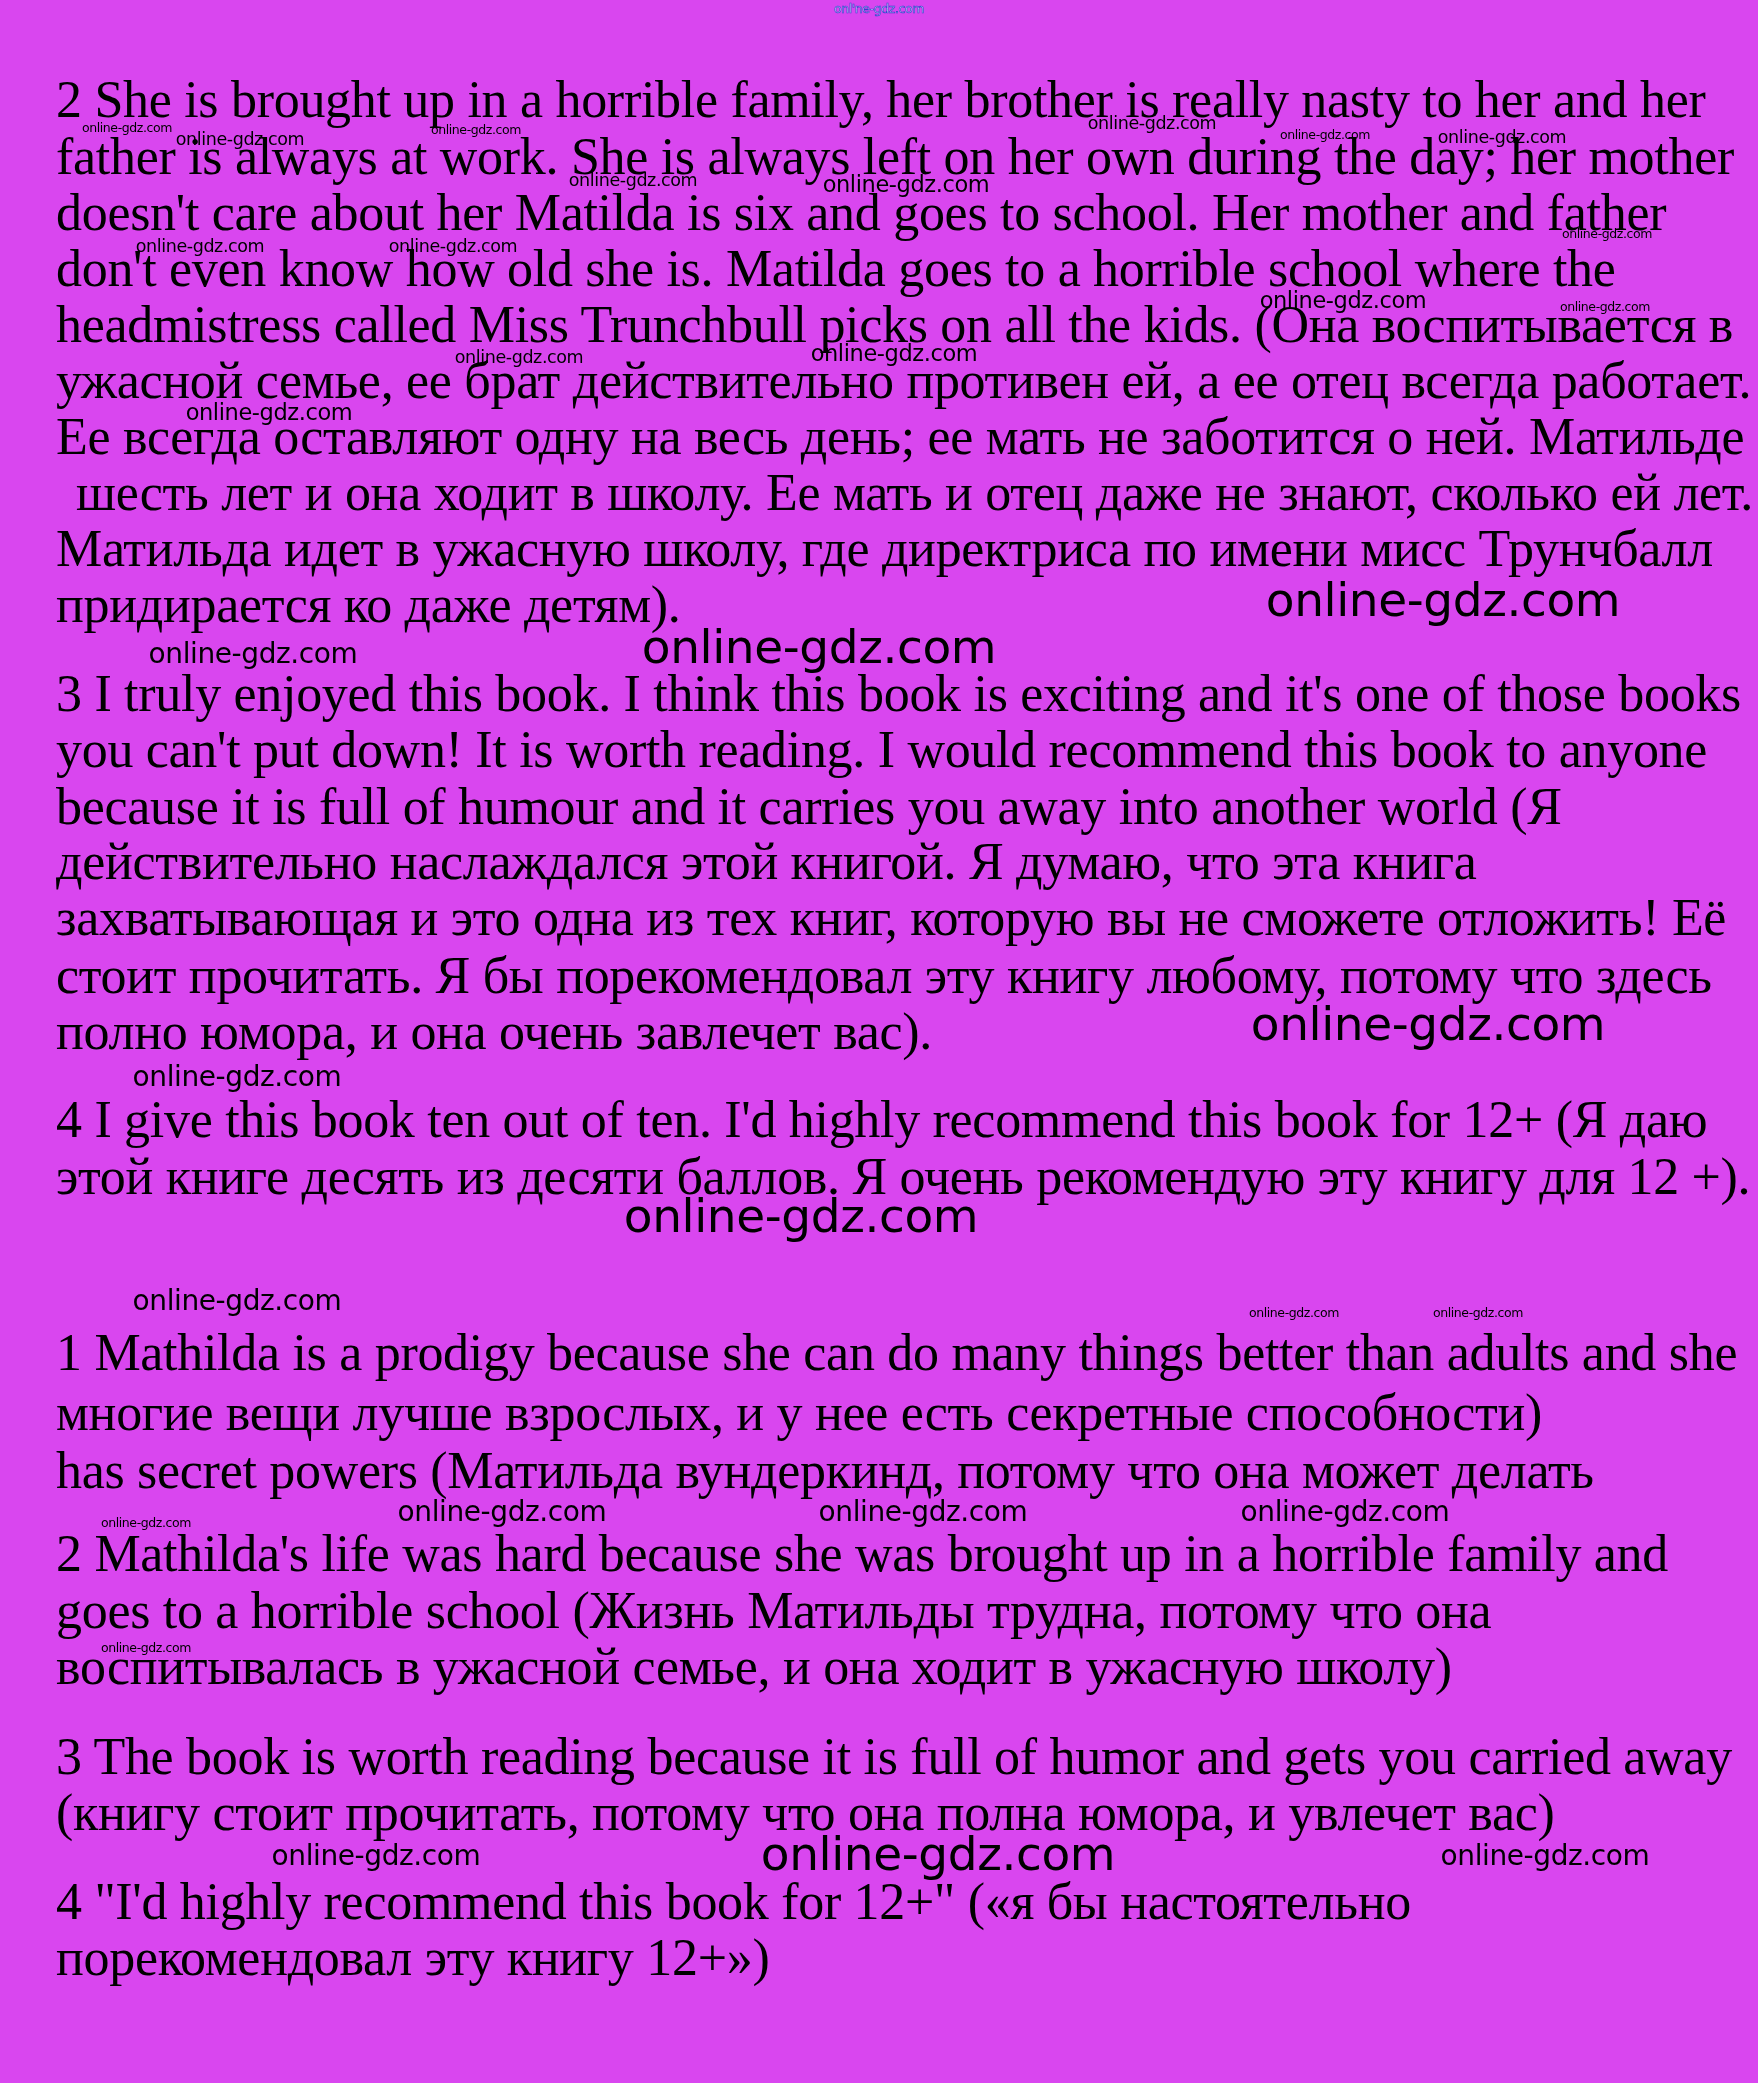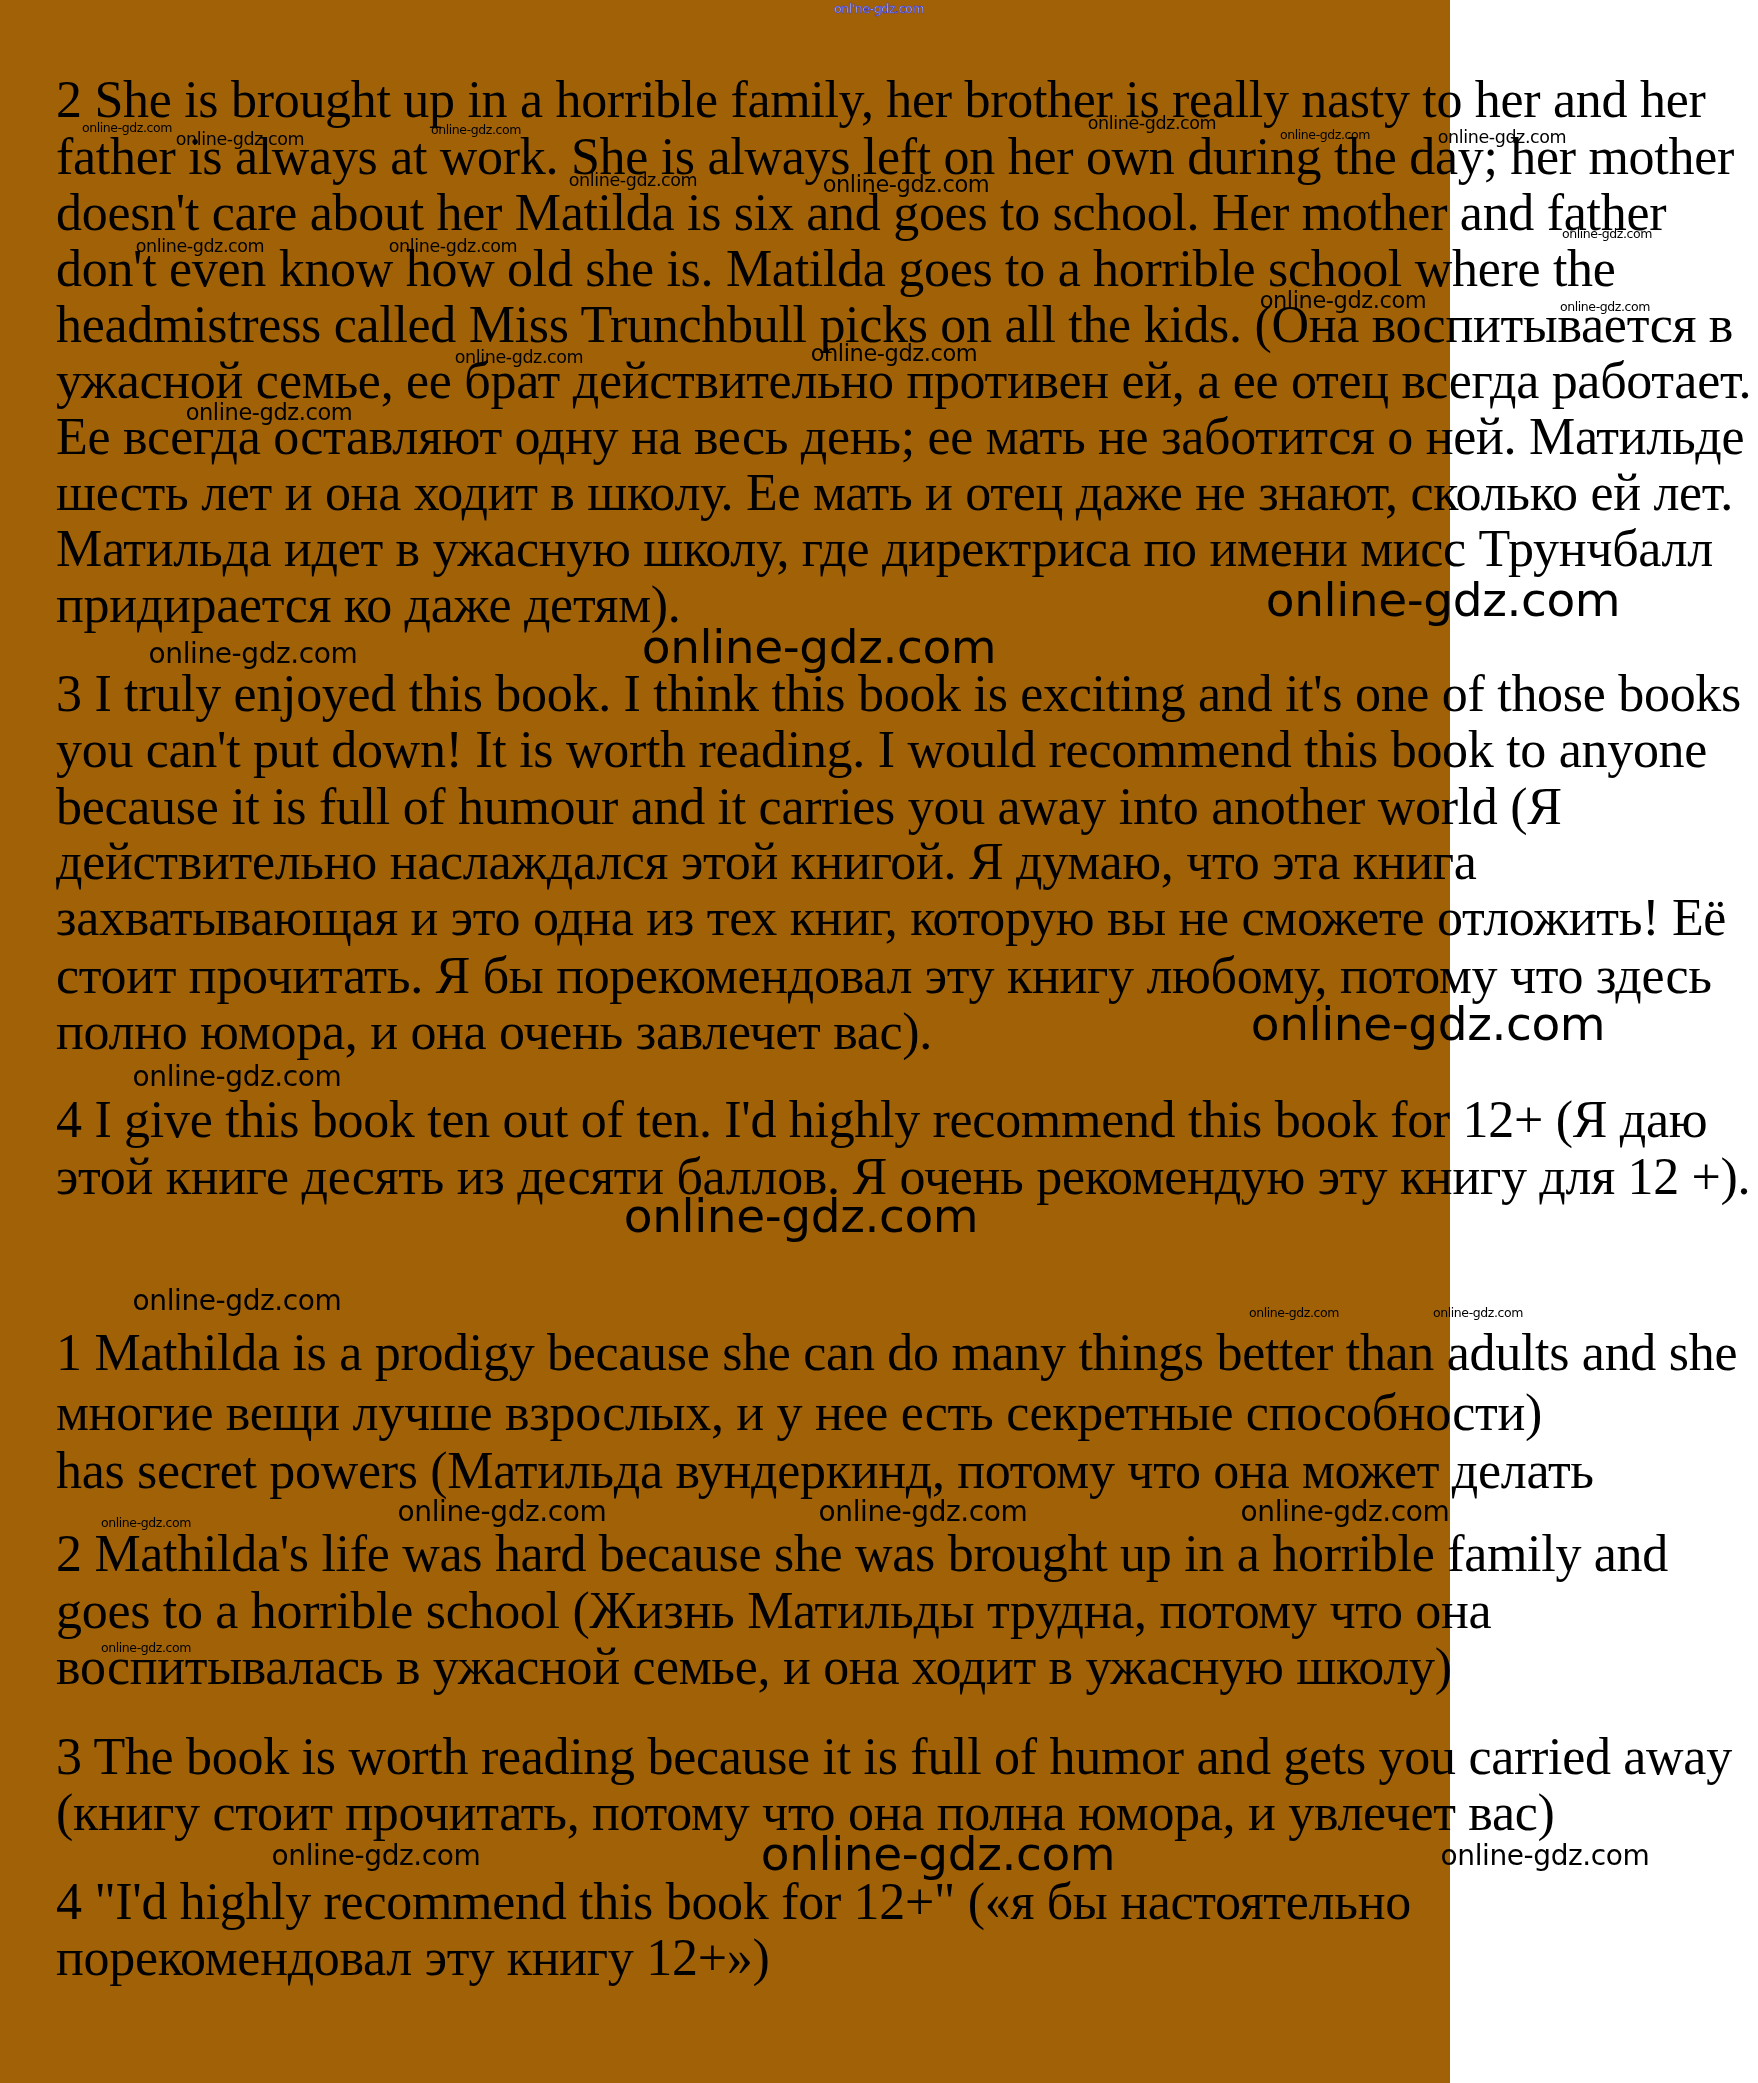--- a/index.html
+++ b/index.html
@@ -1,17 +1,17 @@
 <!DOCTYPE html>
 <html style="font-size:13.4px"><head>
 <meta charset="utf-8">
 <style>
   html, body { margin: 0; padding: 0; background: #ffffff; }
   body { width: 1758px; height: 2084px; position: relative; overflow: hidden; }
-  .page { position: absolute; left: 0; top: 0; width: 1450px; height: 2084px; background: #a16207; }
+  .page { position: absolute; left: 0; top: 0; width: 1758px; height: 2084px; background: #d946ef; }
   .line {
     position: absolute; left: 56px; white-space: nowrap;
     font-family: "Liberation Serif", "DejaVu Serif", serif;
     font-size: 52px; line-height: 56px; color: #000;
     transform: translateY(-50%);
     letter-spacing: -0.3px;
   }
   .wm {
     position: absolute; white-space: nowrap;
     font-family: "DejaVu Sans", "Liberation Sans", sans-serif;
@@ -35,21 +35,21 @@
   <div class="wm top" style="left:879px; top:8.3px;">onl'ne-gdz.com</div>
 
   <div>
     <div class="line" style="top:100px;">2 She is brought up in a horrible family, her brother is really nasty to her and her</div>
     <div class="line" style="top:157px;">father is always at work. She is always left on her own during the day; her mother</div>
     <div class="line" style="top:213px;">doesn't care about her Matilda is six and goes to school. Her mother and father</div>
     <div class="line" style="top:269px;">don't even know how old she is. Matilda goes to a horrible school where the</div>
     <div class="line" style="top:325px;">headmistress called Miss Trunchbull picks on all the kids. (Она воспитывается в</div>
     <div class="line" style="top:381px;">ужасной семье, ее брат действительно противен ей, а ее отец всегда работает.</div>
     <div class="line" style="top:437px;">Ее всегда оставляют одну на весь день; ее мать не заботится о ней. Матильде</div>
-    <div class="line" style="top:493px;">шесть лет и она ходит в школу. Ее мать и отец даже не знают, сколько ей лет.</div>
+    <div class="line" style="top:493px;margin-left:20px;">шесть лет и она ходит в школу. Ее мать и отец даже не знают, сколько ей лет.</div>
     <div class="line" style="top:549px;">Матильда идет в ужасную школу, где директриса по имени мисс Трунчбалл</div>
     <div class="line" style="top:605px;">придирается ко даже детям).</div>
   </div>
 
   <div>
     <div class="line" style="top:694px;">3 I truly enjoyed this book. I think this book is exciting and it's one of those books</div>
     <div class="line" style="top:750px;">you can't put down! It is worth reading. I would recommend this book to anyone</div>
     <div class="line" style="top:807px;">because it is full of humour and it carries you away into another world (Я</div>
     <div class="line" style="top:862px;">действительно наслаждался этой книгой. Я думаю, что эта книга</div>
     <div class="line" style="top:918px;">захватывающая и это одна из тех книг, которую вы не сможете отложить! Её</div>

